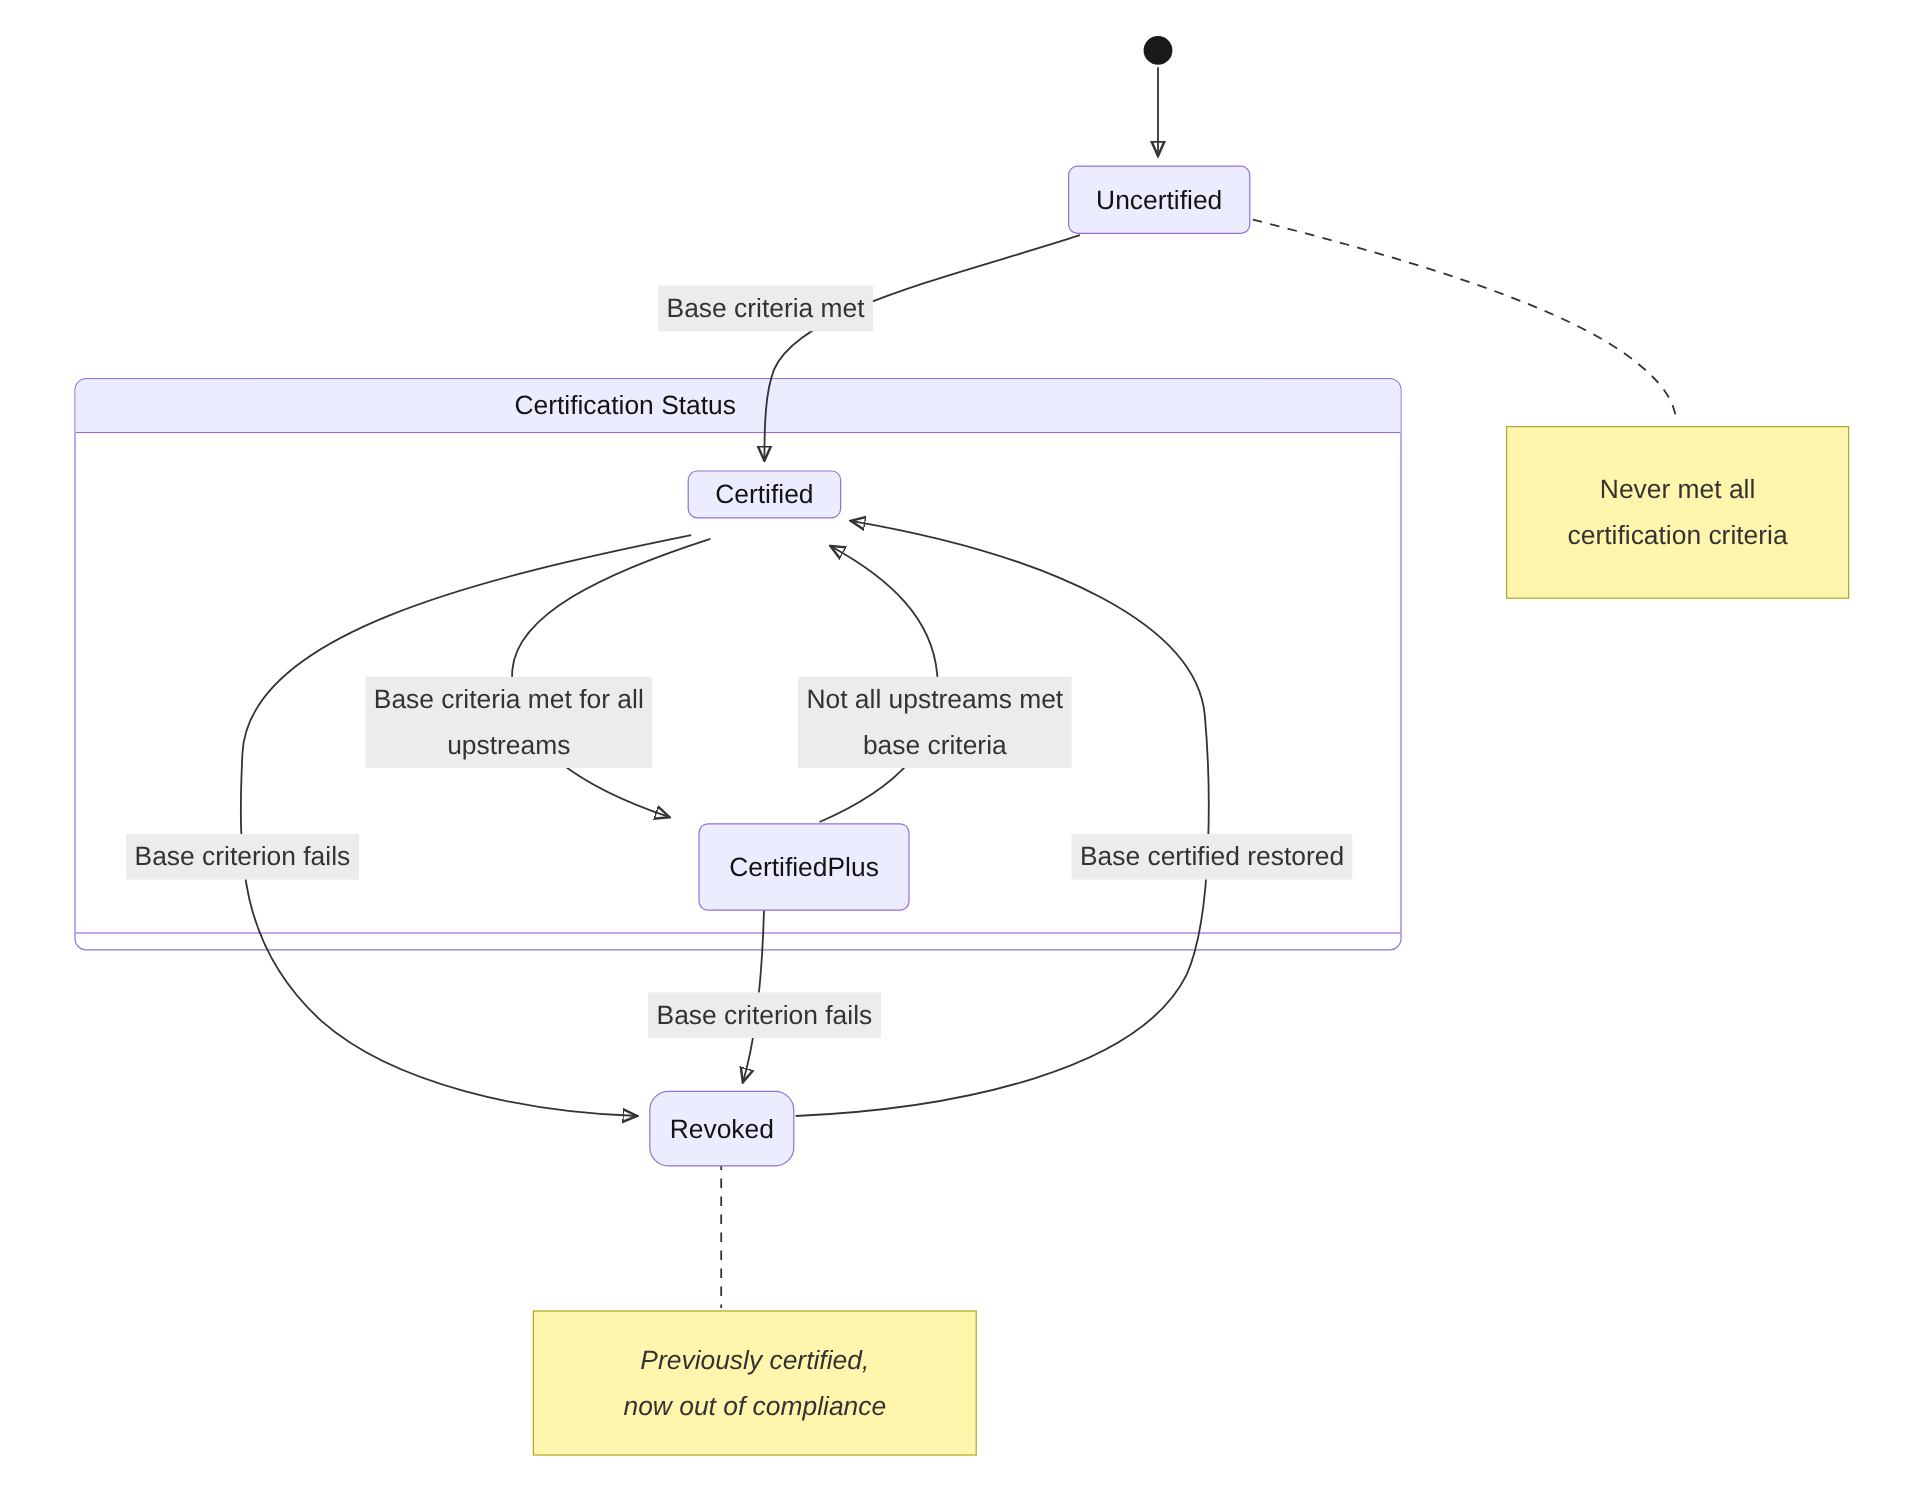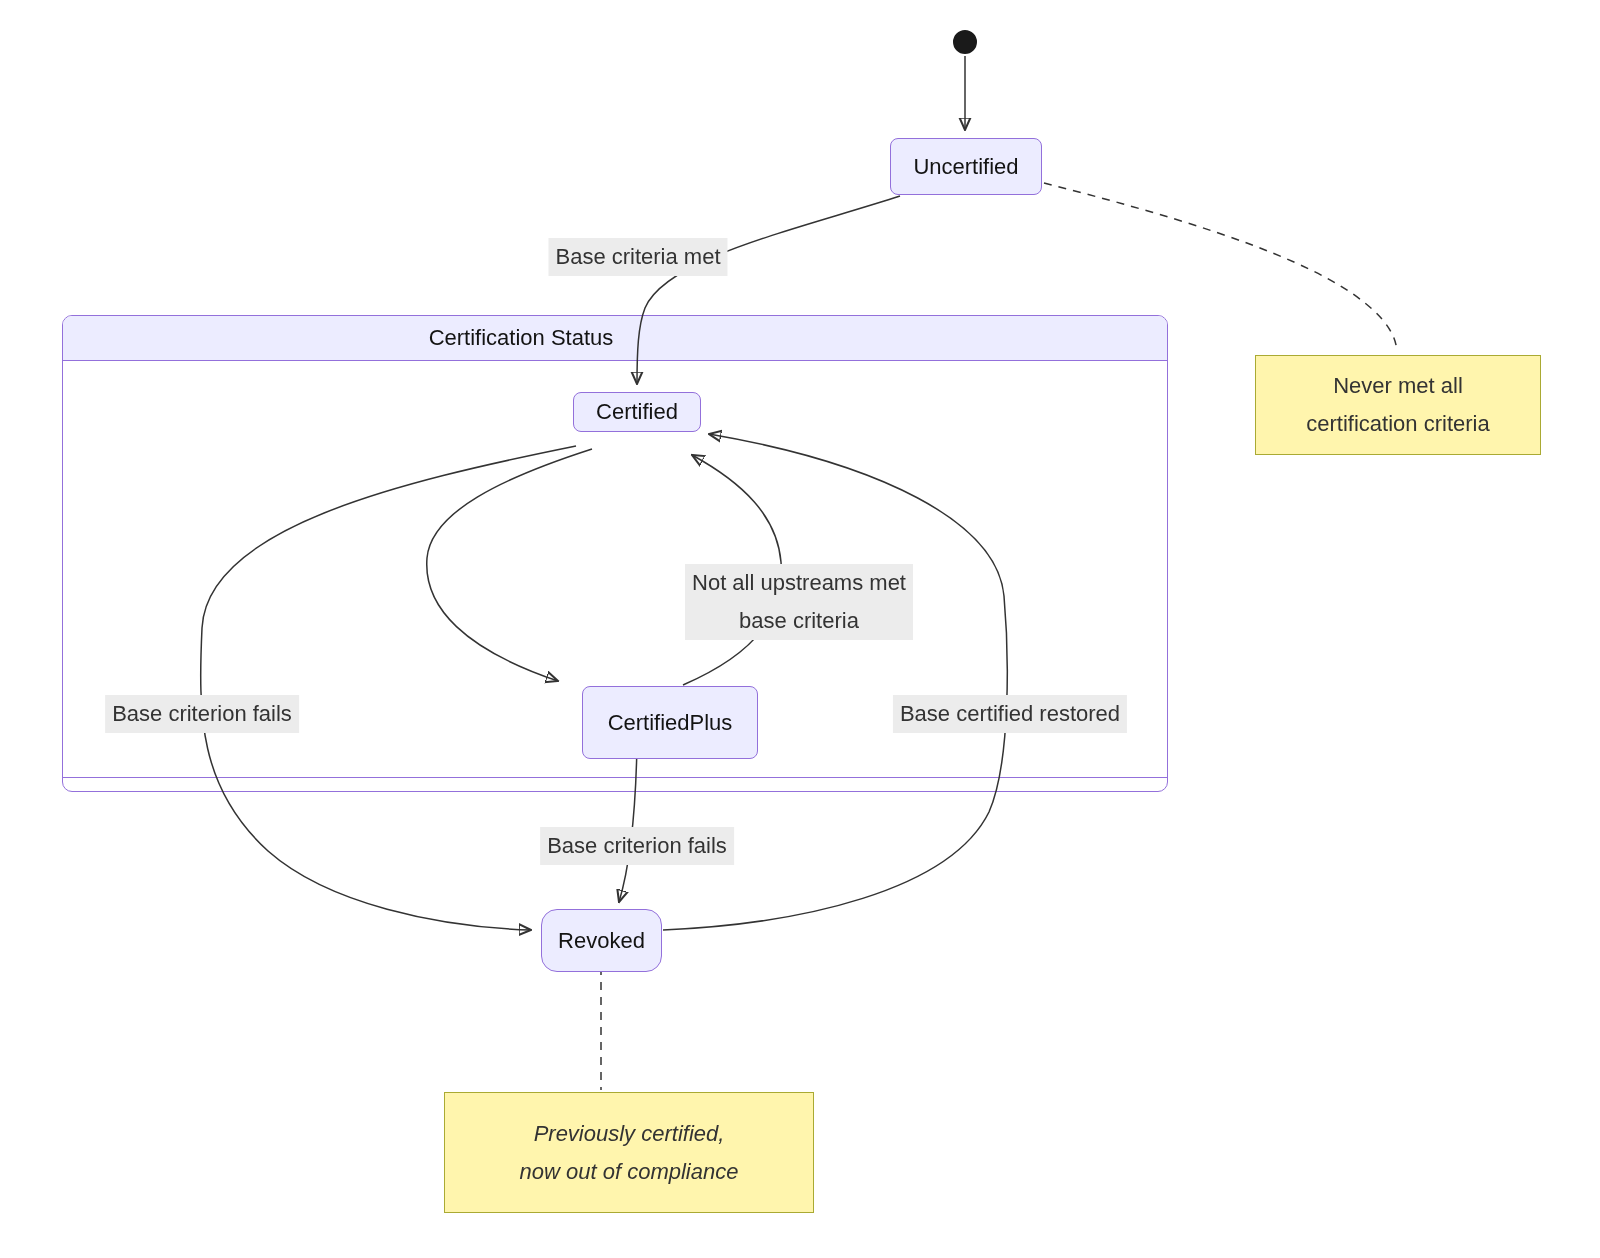--- a/index.html
+++ b/index.html
@@ -103,39 +103,39 @@
     color: #333333;
     font-size: 22px;
     line-height: 38px;
     padding: 0 7px;
     text-align: center;
     white-space: pre-line;
     z-index: 3;
   }
   .lbl-base-criteria-met    { left: 638px;  top: 257px; }
   .lbl-met-for-all          { left: 424px;  top: 602px; }
-  .lbl-not-all-upstreams    { left: 779px;  top: 602px; margin-left: 20px; }
+  .lbl-not-all-upstreams    { left: 779px;  top: 602px; }
   .lbl-criterion-fails-left { left: 202px;  top: 714px; }
   .lbl-criteria-restored    { left: 1010px; top: 714px; }
   .lbl-criterion-fails-mid  { left: 637px;  top: 846px; }
 
   
   .note {
     position: absolute;
     background: var(--note-fill);
     border: 1.5px solid var(--note-border);
     display: flex; align-items: center; justify-content: center;
     text-align: center;
     white-space: pre-line;
     font-size: 22px;
     line-height: 38px;
     color: #333333;
     z-index: 3;
   }
-  .note-never-met { left: 1255px; top: 355px; width: 286px; height: 100px; }
+  .note-never-met { left: 1255px; top: 355px; width: 286px; height: 144px; }
   .note-previous  { left: 444px;  top: 1092px; width: 370px; height: 121px; font-style: italic; }
 </style>
 </head>
 <body>
 
 <div class="diagram">
 
   <div class="composite">
     <div class="composite-header"></div>
     <div class="composite-bottom-line"></div>
@@ -161,20 +161,22 @@
   <div class="composite-title">Certification Status</div>
 
   <div class="initial-dot"></div>
 
   <div class="state uncertified">Uncertified</div>
   <div class="state certified">Certified</div>
   <div class="state certifiedplus">CertifiedPlus</div>
   <div class="state revoked">Revoked</div>
 
   <div class="edge-label lbl-base-criteria-met">Base criteria met</div>
+  <div class="edge-label lbl-met-for-all">Base criteria met for all
+upstreams</div>
   <div class="edge-label lbl-not-all-upstreams">Not all upstreams met
 base criteria</div>
   <div class="edge-label lbl-criterion-fails-left">Base criterion fails</div>
   <div class="edge-label lbl-criteria-restored">Base certified restored</div>
   <div class="edge-label lbl-criterion-fails-mid">Base criterion fails</div>
 
   <div class="note note-never-met">Never met all
 certification criteria</div>
   <div class="note note-previous">Previously certified,
 now out of compliance</div>

